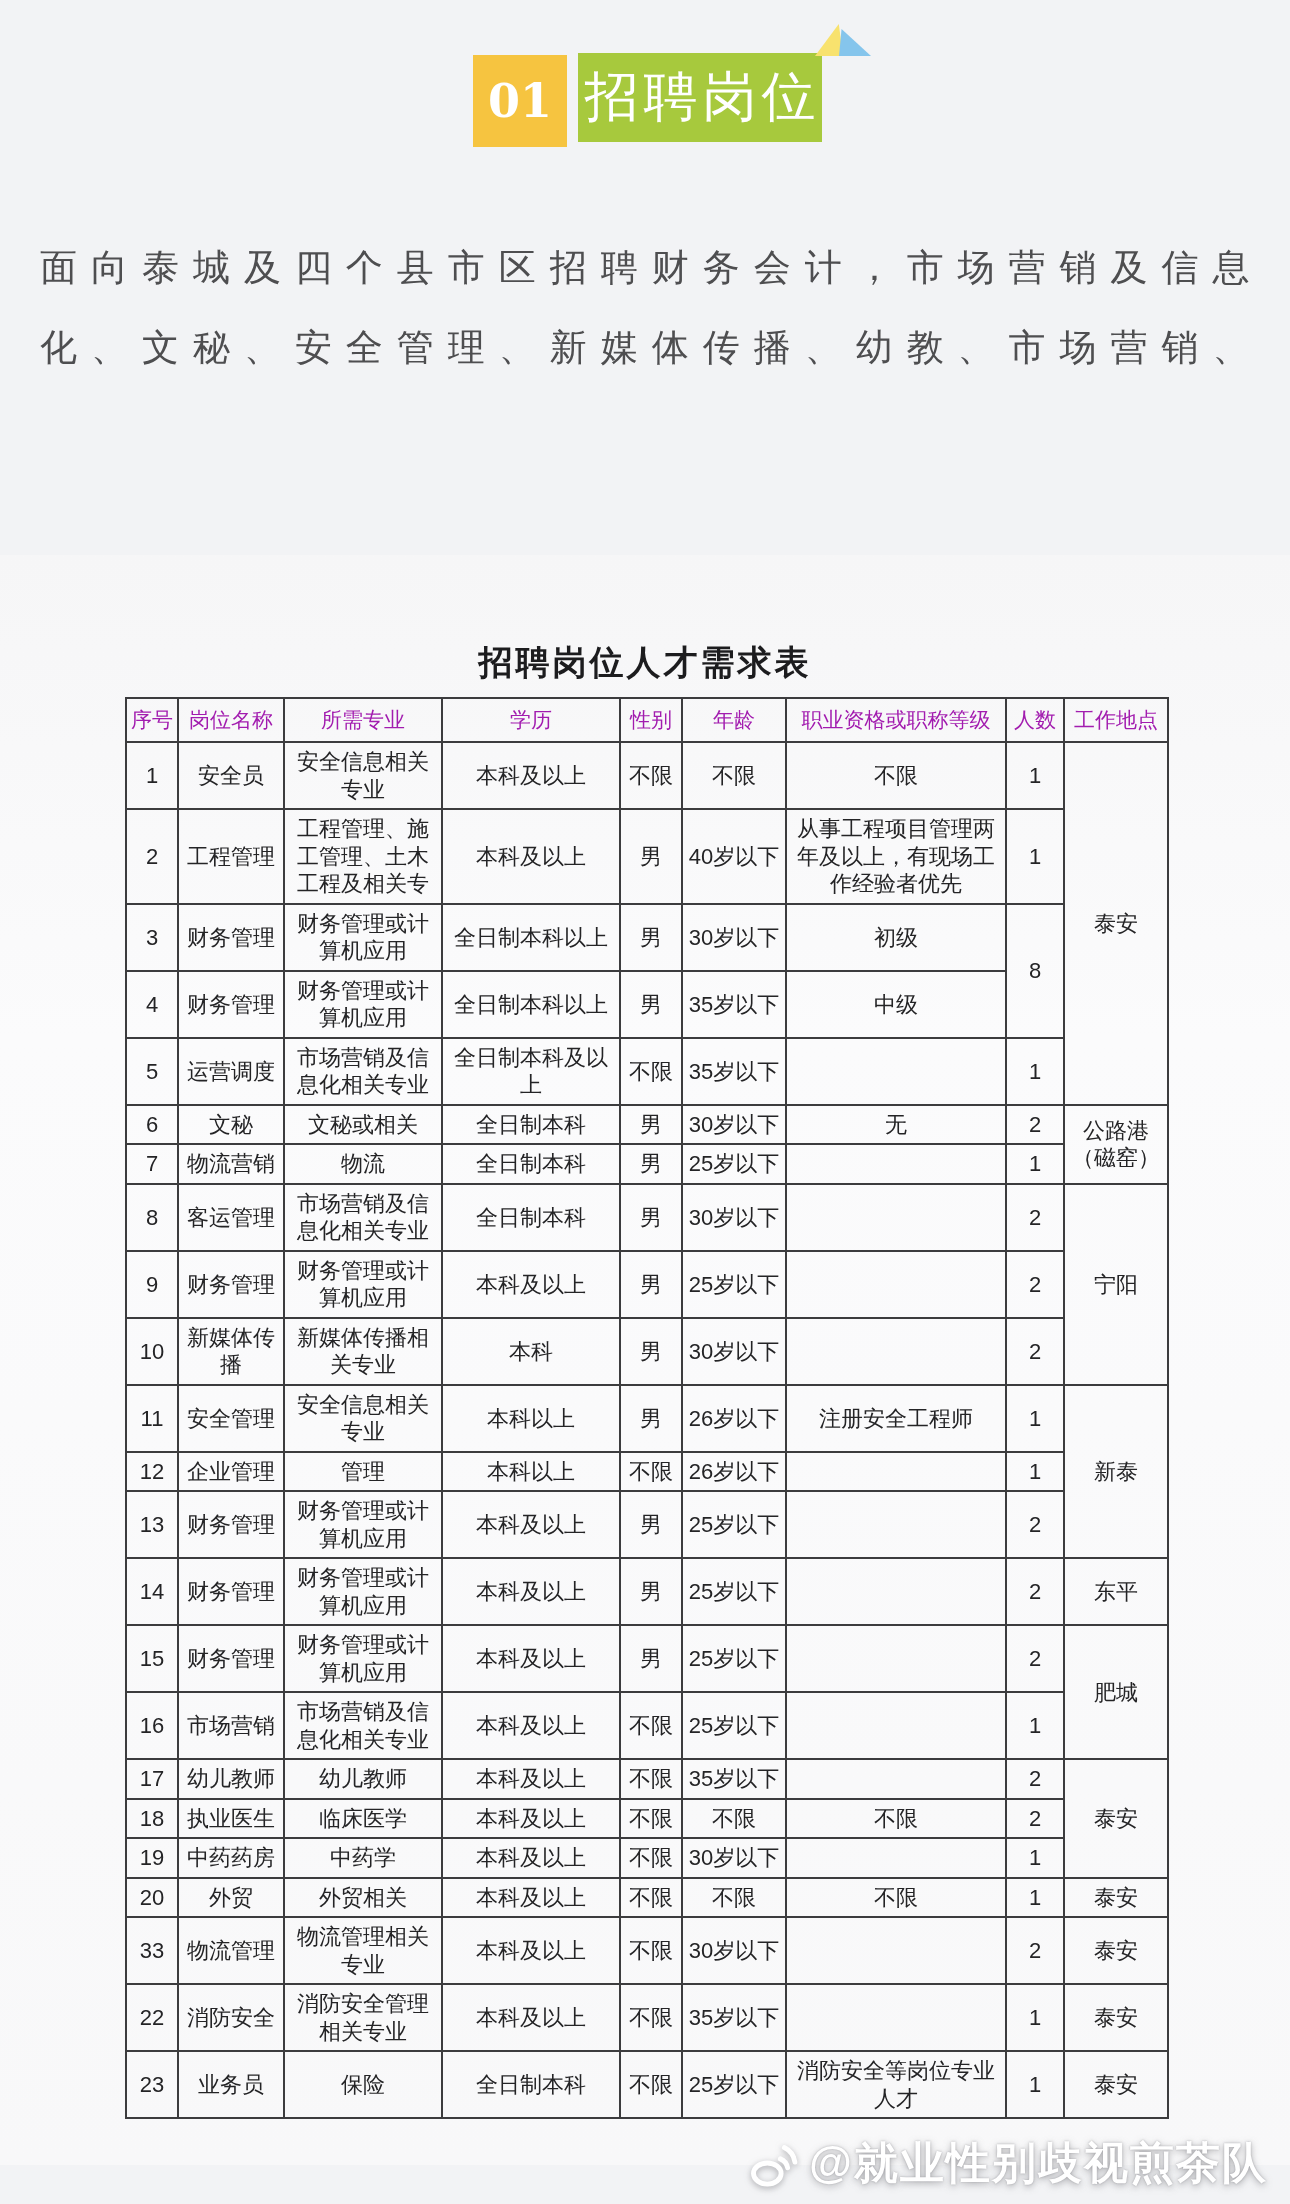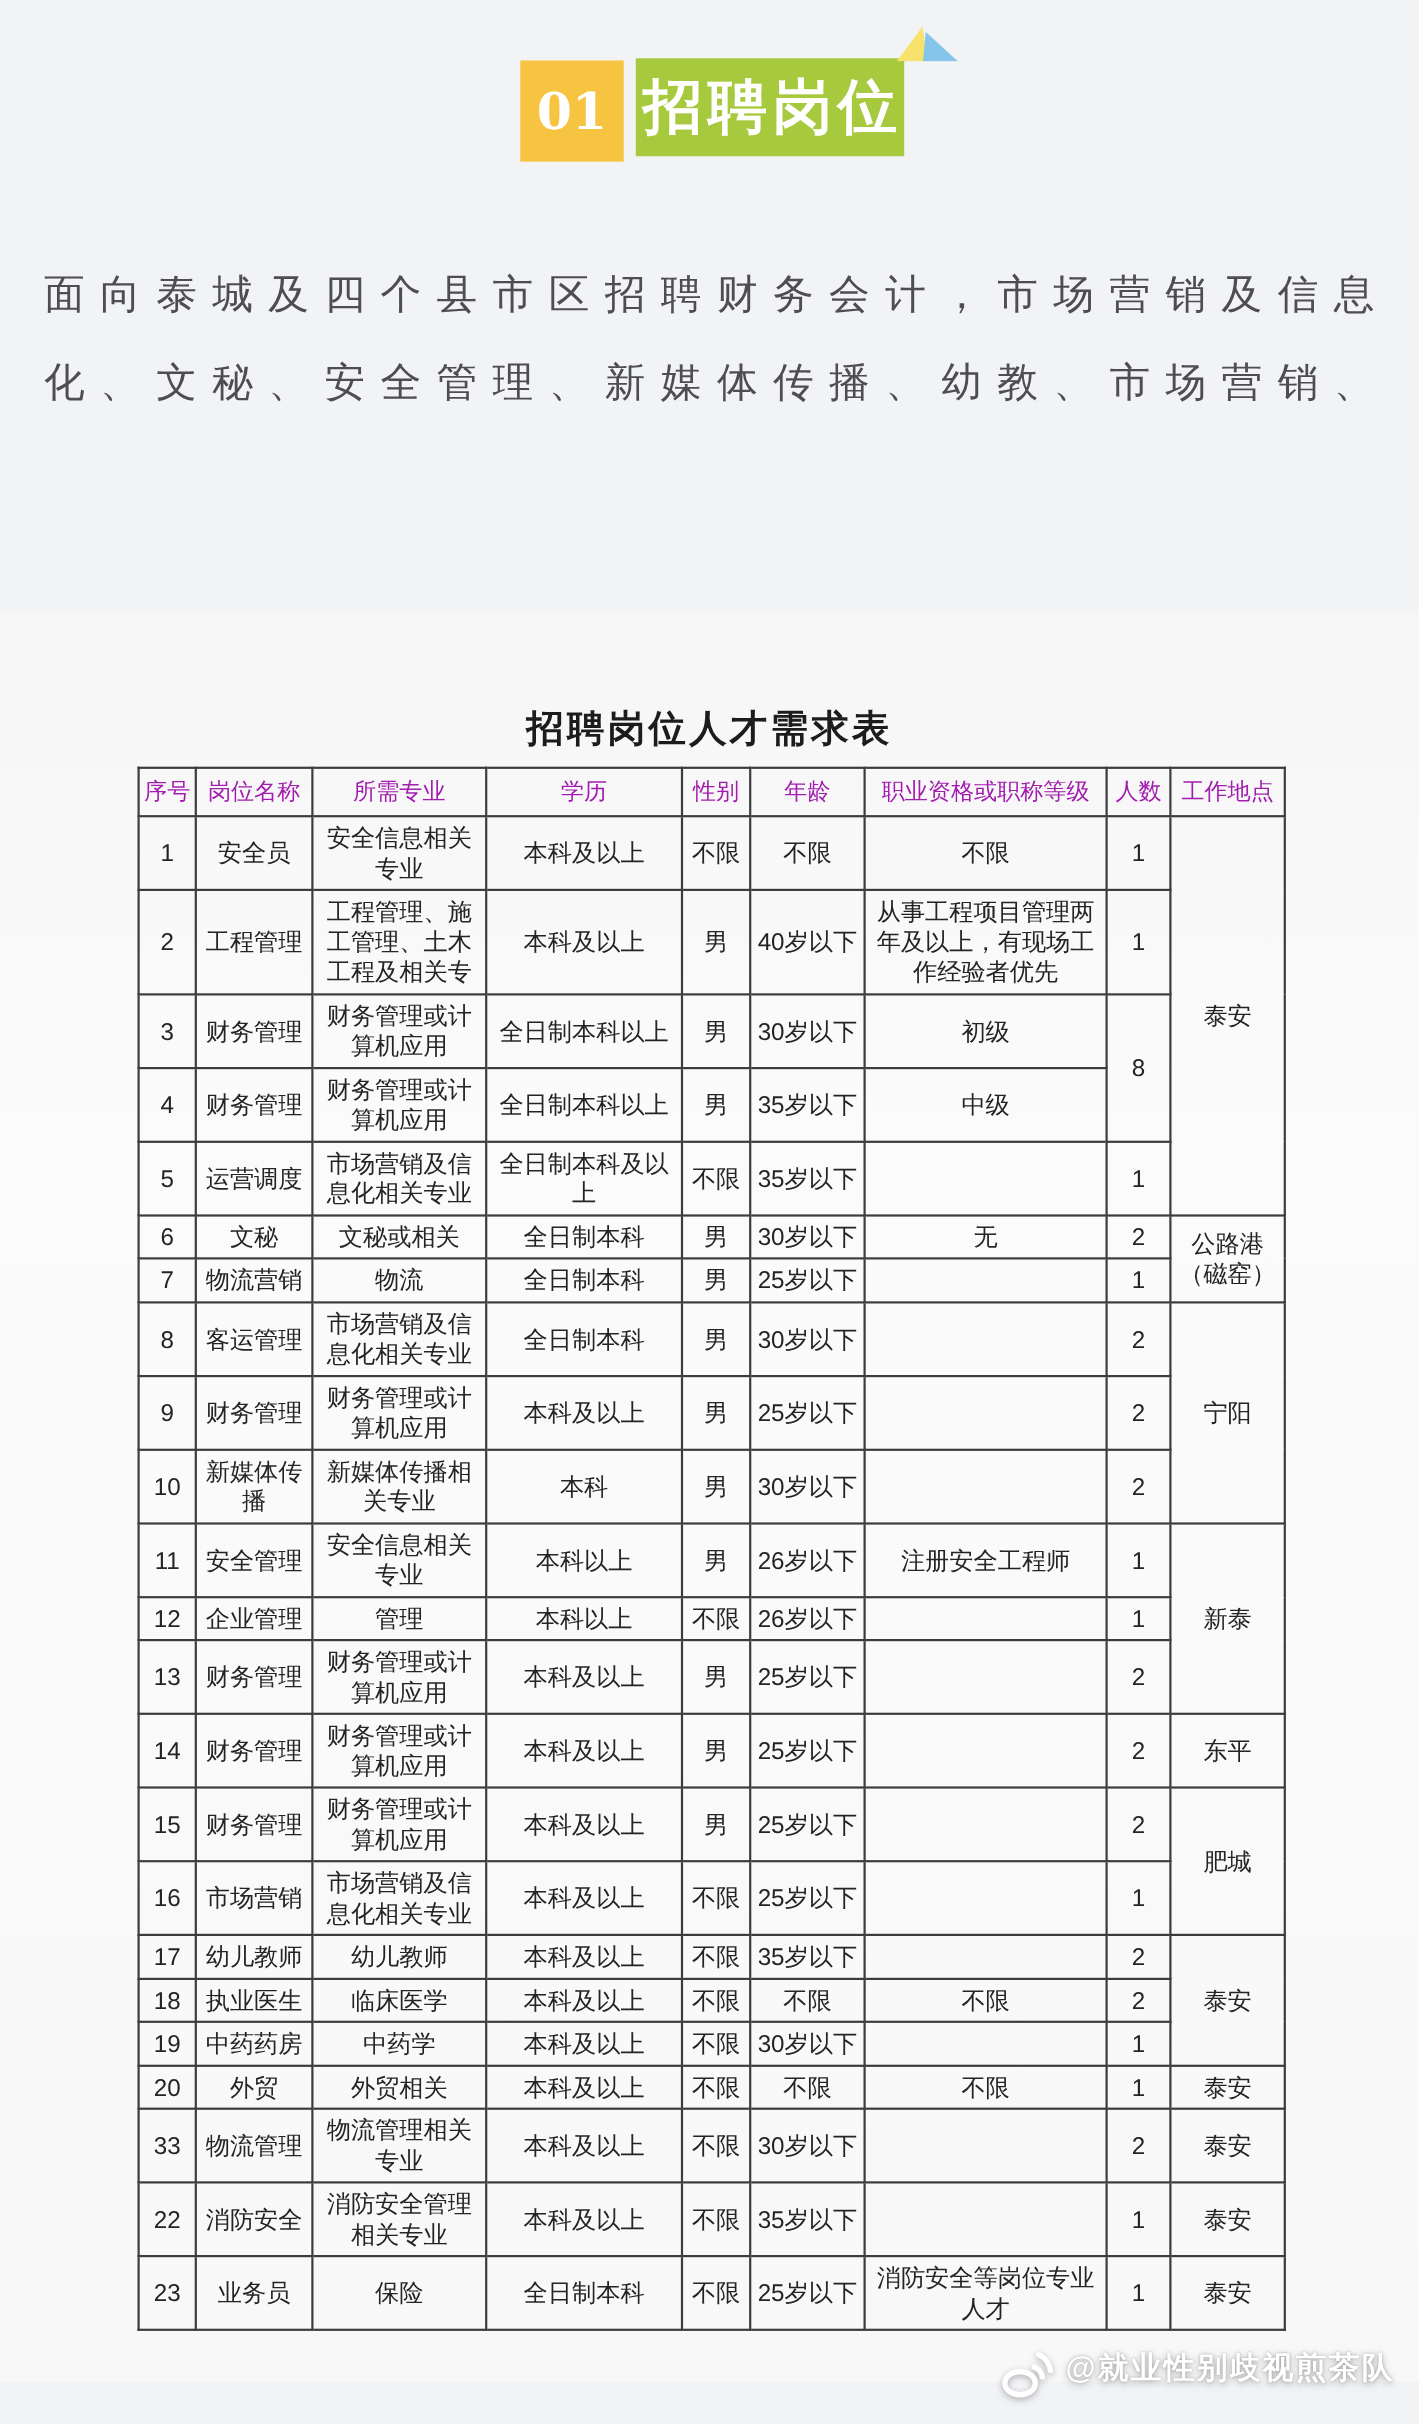--- a/index.html
+++ b/index.html
@@ -18,21 +18,21 @@
     width:94px; height:92px;
     background:#F6C440; color:#fff;
     font-family:"DejaVu Serif", serif;
     font-size:46px; font-weight:bold;
     display:flex; align-items:center; justify-content:center;
   }
   .badge-title {
     position:absolute; left:578px; top:53px;
     width:244px; height:89px;
     background:#A7C93D; color:#fff;
-    font-size:54px; font-weight:bold; letter-spacing:5px;
+    font-size:54px; font-weight:normal; letter-spacing:5px;
     display:flex; align-items:center; justify-content:center;
     padding-left:5px;
   }
   .tri-y {
     position:absolute; left:815px; top:24px; width:28px; height:32px;
     background:#F8E26E;
     clip-path:polygon(85% 0, 0 100%, 100% 100%);
   }
   .tri-b {
     position:absolute; left:839px; top:29px; width:32px; height:27px;
@@ -70,22 +70,22 @@
     padding:5px 3px; line-height:1.25;
     word-break:break-all;
   }
   table.req th {
     font-weight:normal; font-size:21px; padding:8px 2px; color:#a21caf;
   }
 
   
   .watermark {
     position:absolute; right:22px; top:2134px;
-    display:flex; align-items:flex-start; gap:10px;
-    color:#ffffff; font-size:28px; font-weight:bold; letter-spacing:2px;
+    display:flex; align-items:flex-end; gap:10px;
+    color:#ffffff; font-size:44px; font-weight:bold; letter-spacing:2px;
     text-shadow:0 2px 7px rgba(110,110,115,.55), 0 0 2px rgba(130,130,135,.6);
     white-space:nowrap;
   }
   .watermark svg { filter:drop-shadow(0 2px 3px rgba(110,110,115,.55)); }
 </style>
 </head>
 <body>
 
 <div class="badge-num">01</div>
 <div class="badge-title">招聘岗位</div>

